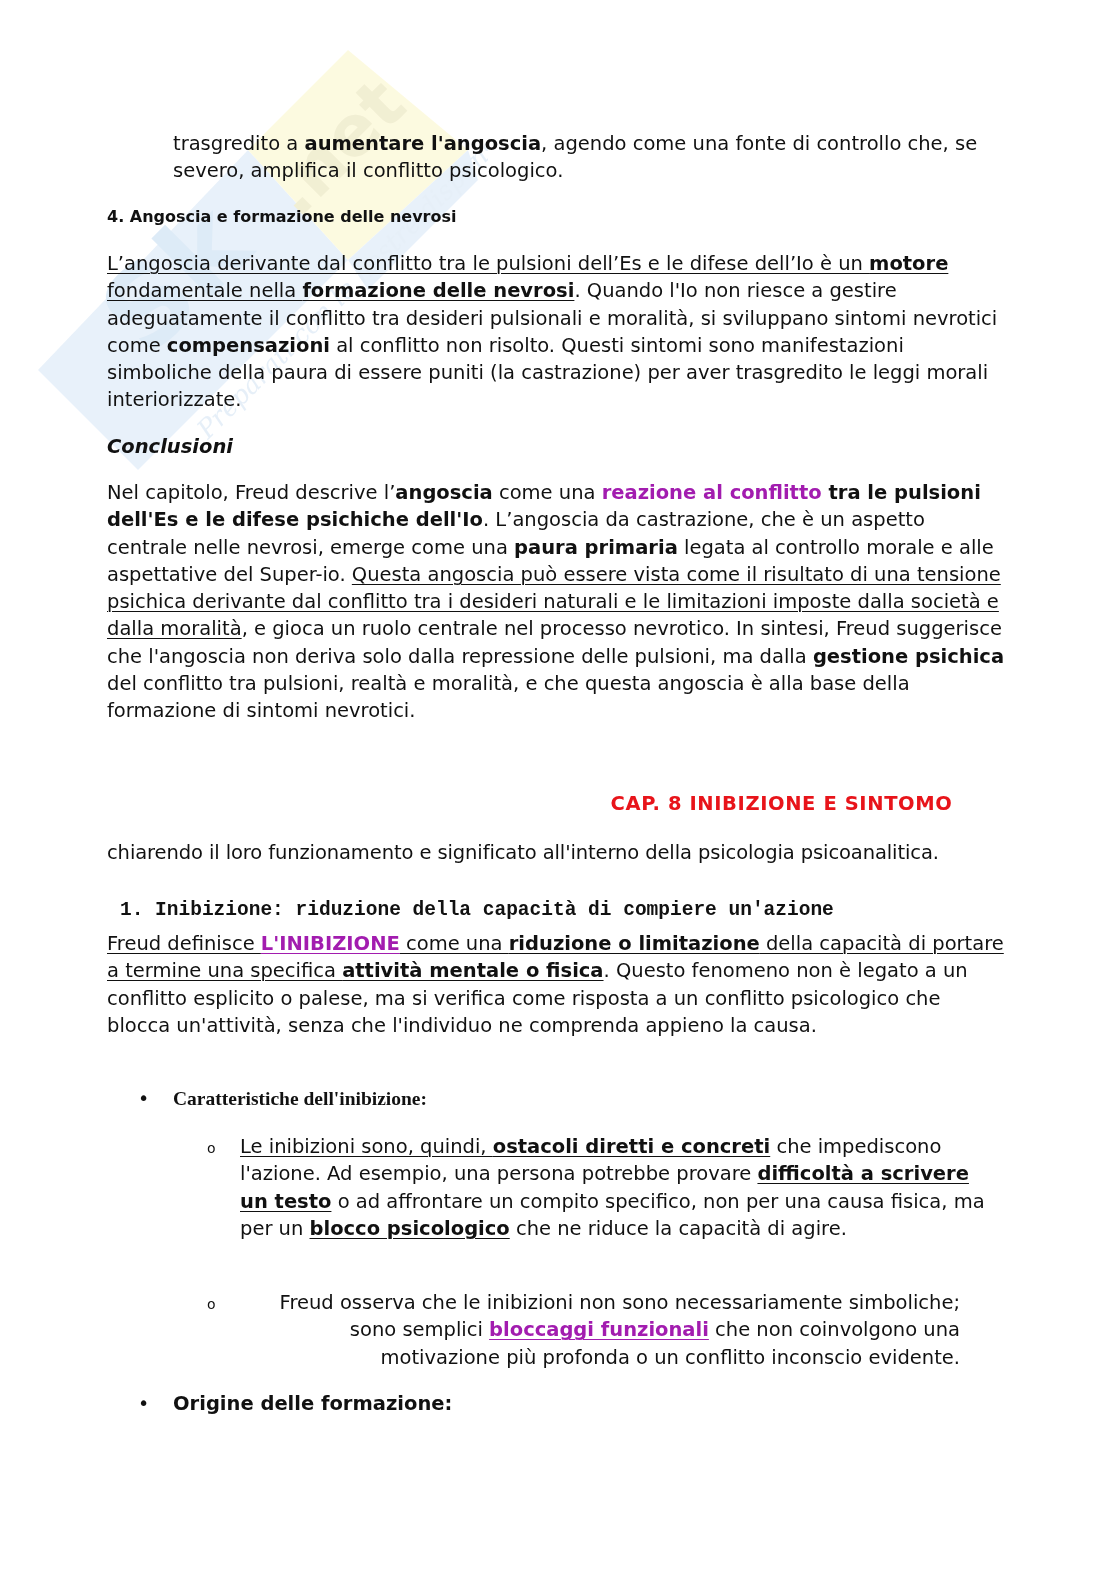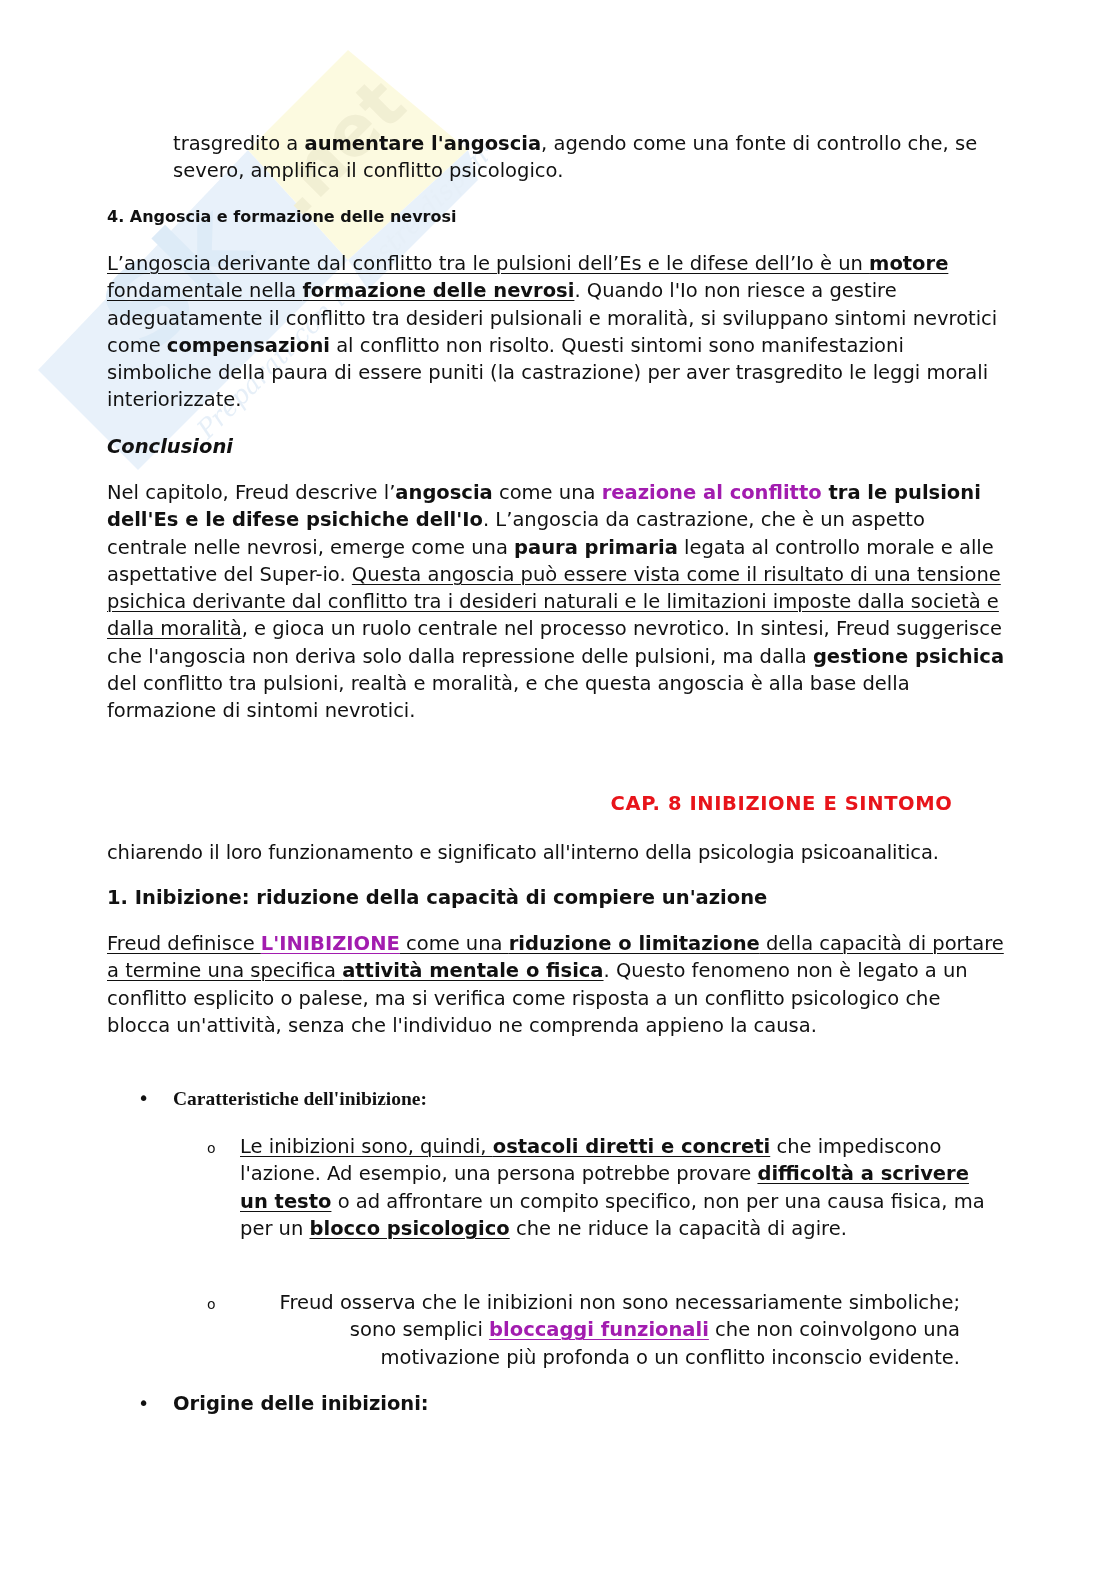--- a/index.html
+++ b/index.html
@@ -50,29 +50,29 @@
   <p class="block" style="top:250px;"><span class="u">L’angoscia derivante dal conflitto tra le pulsioni dell’Es e le difese dell’Io è un </span><span class="b u">motore</span><span class="u"> fondamentale nella </span><span class="b u">formazione delle nevrosi</span><span>. Quando l'Io non riesce a gestire adeguatamente il conflitto tra desideri pulsionali e moralità, si sviluppano sintomi nevrotici come </span><span class="b">compensazioni</span><span> al conflitto non risolto. Questi sintomi sono manifestazioni simboliche della paura di essere puniti (la castrazione) per aver trasgredito le leggi morali interiorizzate.</span></p>
 
   <h3 class="block heading" style="top:433px; margin:0; font-size:19.5px;font-style:italic;">Conclusioni</h3>
 
   <p class="block" style="top:479px;"><span>Nel capitolo, Freud descrive l’</span><span class="b">angoscia</span><span> come una </span><span class="b r">reazione al conflitto</span><span class="b"> tra le pulsioni dell'Es e le difese psichiche dell'Io</span><span>. L’angoscia da castrazione, che è un aspetto centrale nelle nevrosi, emerge come una </span><span class="b">paura primaria</span><span> legata al controllo morale e alle aspettative del Super-io. </span><span class="u">Questa angoscia può essere vista come il risultato di una tensione psichica derivante dal conflitto tra i desideri naturali e le limitazioni imposte dalla società e dalla moralità</span><span>, e gioca un ruolo centrale nel processo nevrotico. In sintesi, Freud suggerisce che l'angoscia non deriva solo dalla repressione delle pulsioni, ma dalla </span><span class="b">gestione psichica</span><span> del conflitto tra pulsioni, realtà e moralità, e che questa angoscia è alla base della formazione di sintomi nevrotici.</span></p>
 
   <div class="chapter">CAP. 8 INIBIZIONE E SINTOMO</div>
 
   <p class="block" style="top:839px; width:920px; letter-spacing:-0.1px;">chiarendo il loro funzionamento e significato all'interno della psicologia psicoanalitica.</p>
 
-  <h3 class="block heading" style="top:884px; margin:0; font-size:19.5px;">1. Inibizione: riduzione della capacità di compiere un'azione</h3>
+  <h3 class="block heading" style="top:884px; margin:13px; font-size:19.5px;font-family:Liberation Mono, monospace;">1. Inibizione: riduzione della capacità di compiere un'azione</h3>
 
   <p class="block" style="top:930px;"><span class="u">Freud definisce </span><span class="b u r">L'INIBIZIONE</span><span class="u"> come una </span><span class="b u">riduzione o limitazione</span><span class="u"> della capacità di portare a termine una specifica </span><span class="b u">attività mentale o fisica</span><span>. Questo fenomeno non è legato a un conflitto esplicito o palese, ma si verifica come risposta a un conflitto psicologico che blocca un'attività, senza che l'individuo ne comprenda appieno la causa.</span></p>
 
   <span class="bullet-glyph" style="left:138px; top:1085px;">•</span>
   <span class="block indent1 heading" style="top:1085px;font-family:Liberation Serif, serif;">Caratteristiche dell'inibizione:</span>
 
   <span class="sub-glyph" style="left:207px; top:1135px;">o</span>
   <p class="block" style="left:240px; width:760px; top:1133px;"><span class="u">Le inibizioni sono, quindi, </span><span class="b u">ostacoli diretti e concreti</span><span> che impediscono l'azione. Ad esempio, una persona potrebbe provare </span><span class="b u">difficoltà a scrivere un testo</span><span> o ad affrontare un compito specifico, non per una causa fisica, ma per un </span><span class="b u">blocco psicologico</span><span> che ne riduce la capacità di agire.</span></p>
 
   <span class="sub-glyph" style="left:207px; top:1291px;">o</span>
   <p class="block" style="left:240px; width:720px; top:1289px;text-align:right;"><span>Freud osserva che le inibizioni non sono necessariamente simboliche; sono semplici </span><span class="b u r">bloccaggi funzionali</span><span> che non coinvolgono una motivazione più profonda o un conflitto inconscio evidente.</span></p>
 
   <span class="bullet-glyph" style="left:138px; top:1390px;">•</span>
-  <span class="block indent1 heading" style="top:1390px;">Origine delle inibizioni:</span>
+  <span class="block indent1 heading" style="top:1390px;">Origine delle formazione:</span>
 
 </div>
 
 </body></html>

